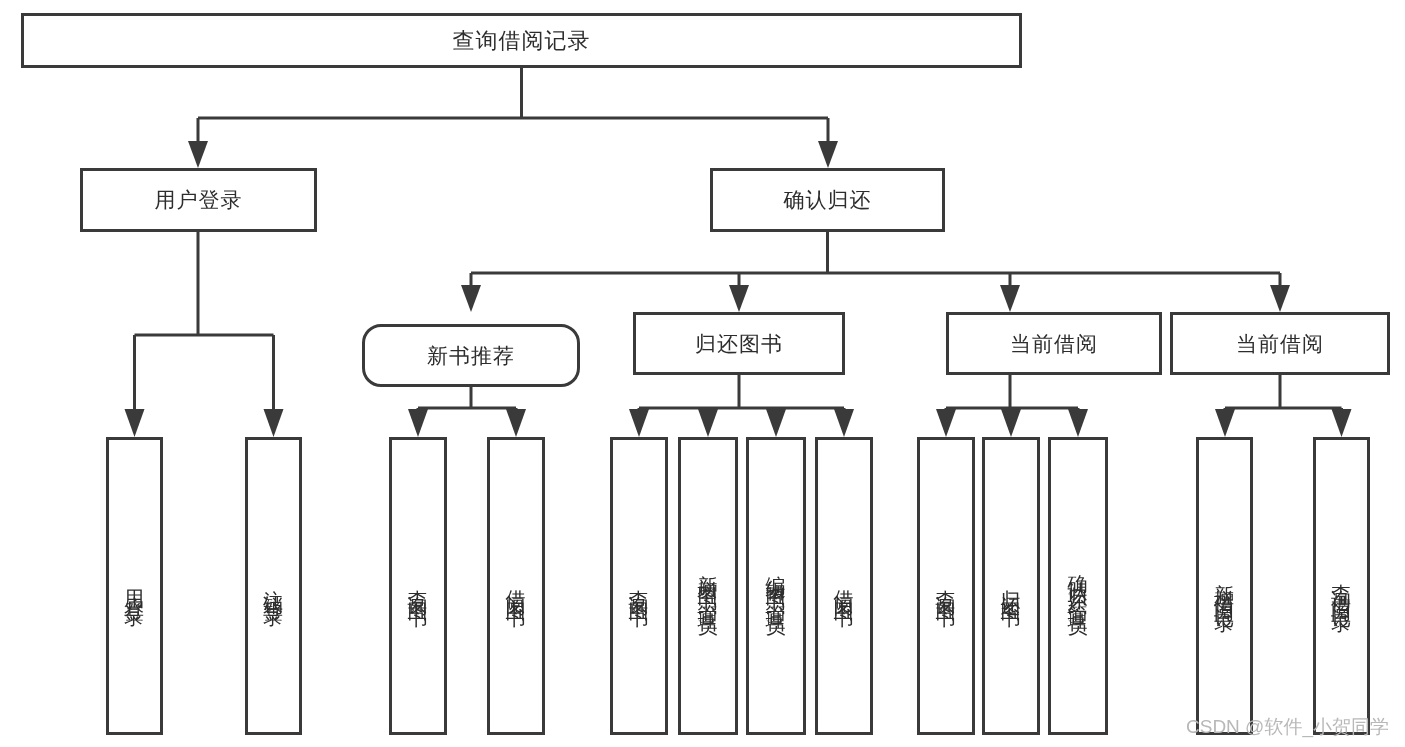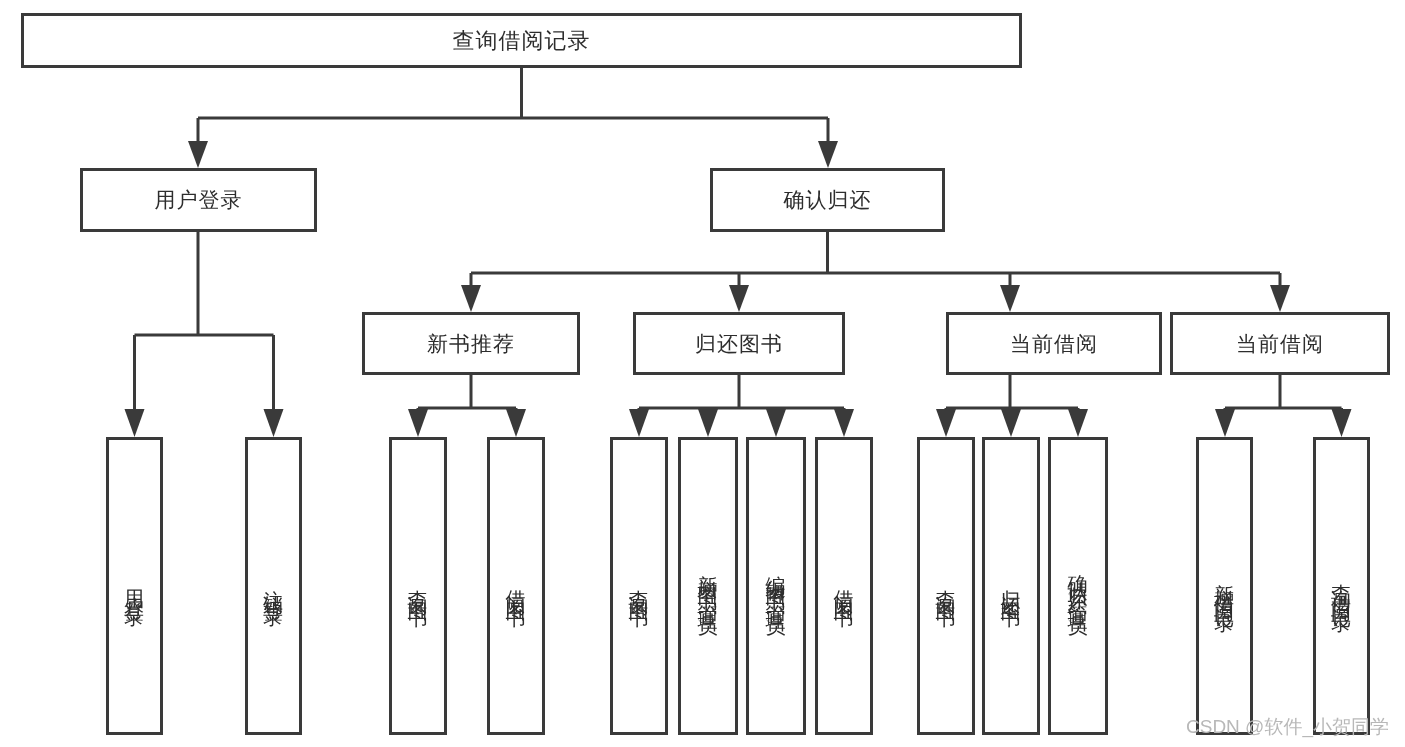--- a/index.html
+++ b/index.html
@@ -77,21 +77,21 @@
     <span>查询借阅记录</span>
   </div>
 
   <div class="hbox" style="left:80px;top:168px;width:237px;height:64px;">
     <span>用户登录</span>
   </div>
   <div class="hbox" style="left:710px;top:168px;width:235px;height:64px;">
     <span>确认归还</span>
   </div>
 
-  <div class="hbox" style="left:362px;top:312px;width:218px;height:63px;">
+  <div class="hbox" style="left:362px;top:324px;width:218px;height:63px;border-radius:19px;">
     <span>新书推荐</span>
   </div>
   <div class="hbox" style="left:633px;top:312px;width:212px;height:63px;">
     <span>归还图书</span>
   </div>
   <div class="hbox" style="left:946px;top:312px;width:216px;height:63px;">
     <span>当前借阅</span>
   </div>
   <div class="hbox" style="left:1170px;top:312px;width:220px;height:63px;">
     <span>当前借阅</span>

